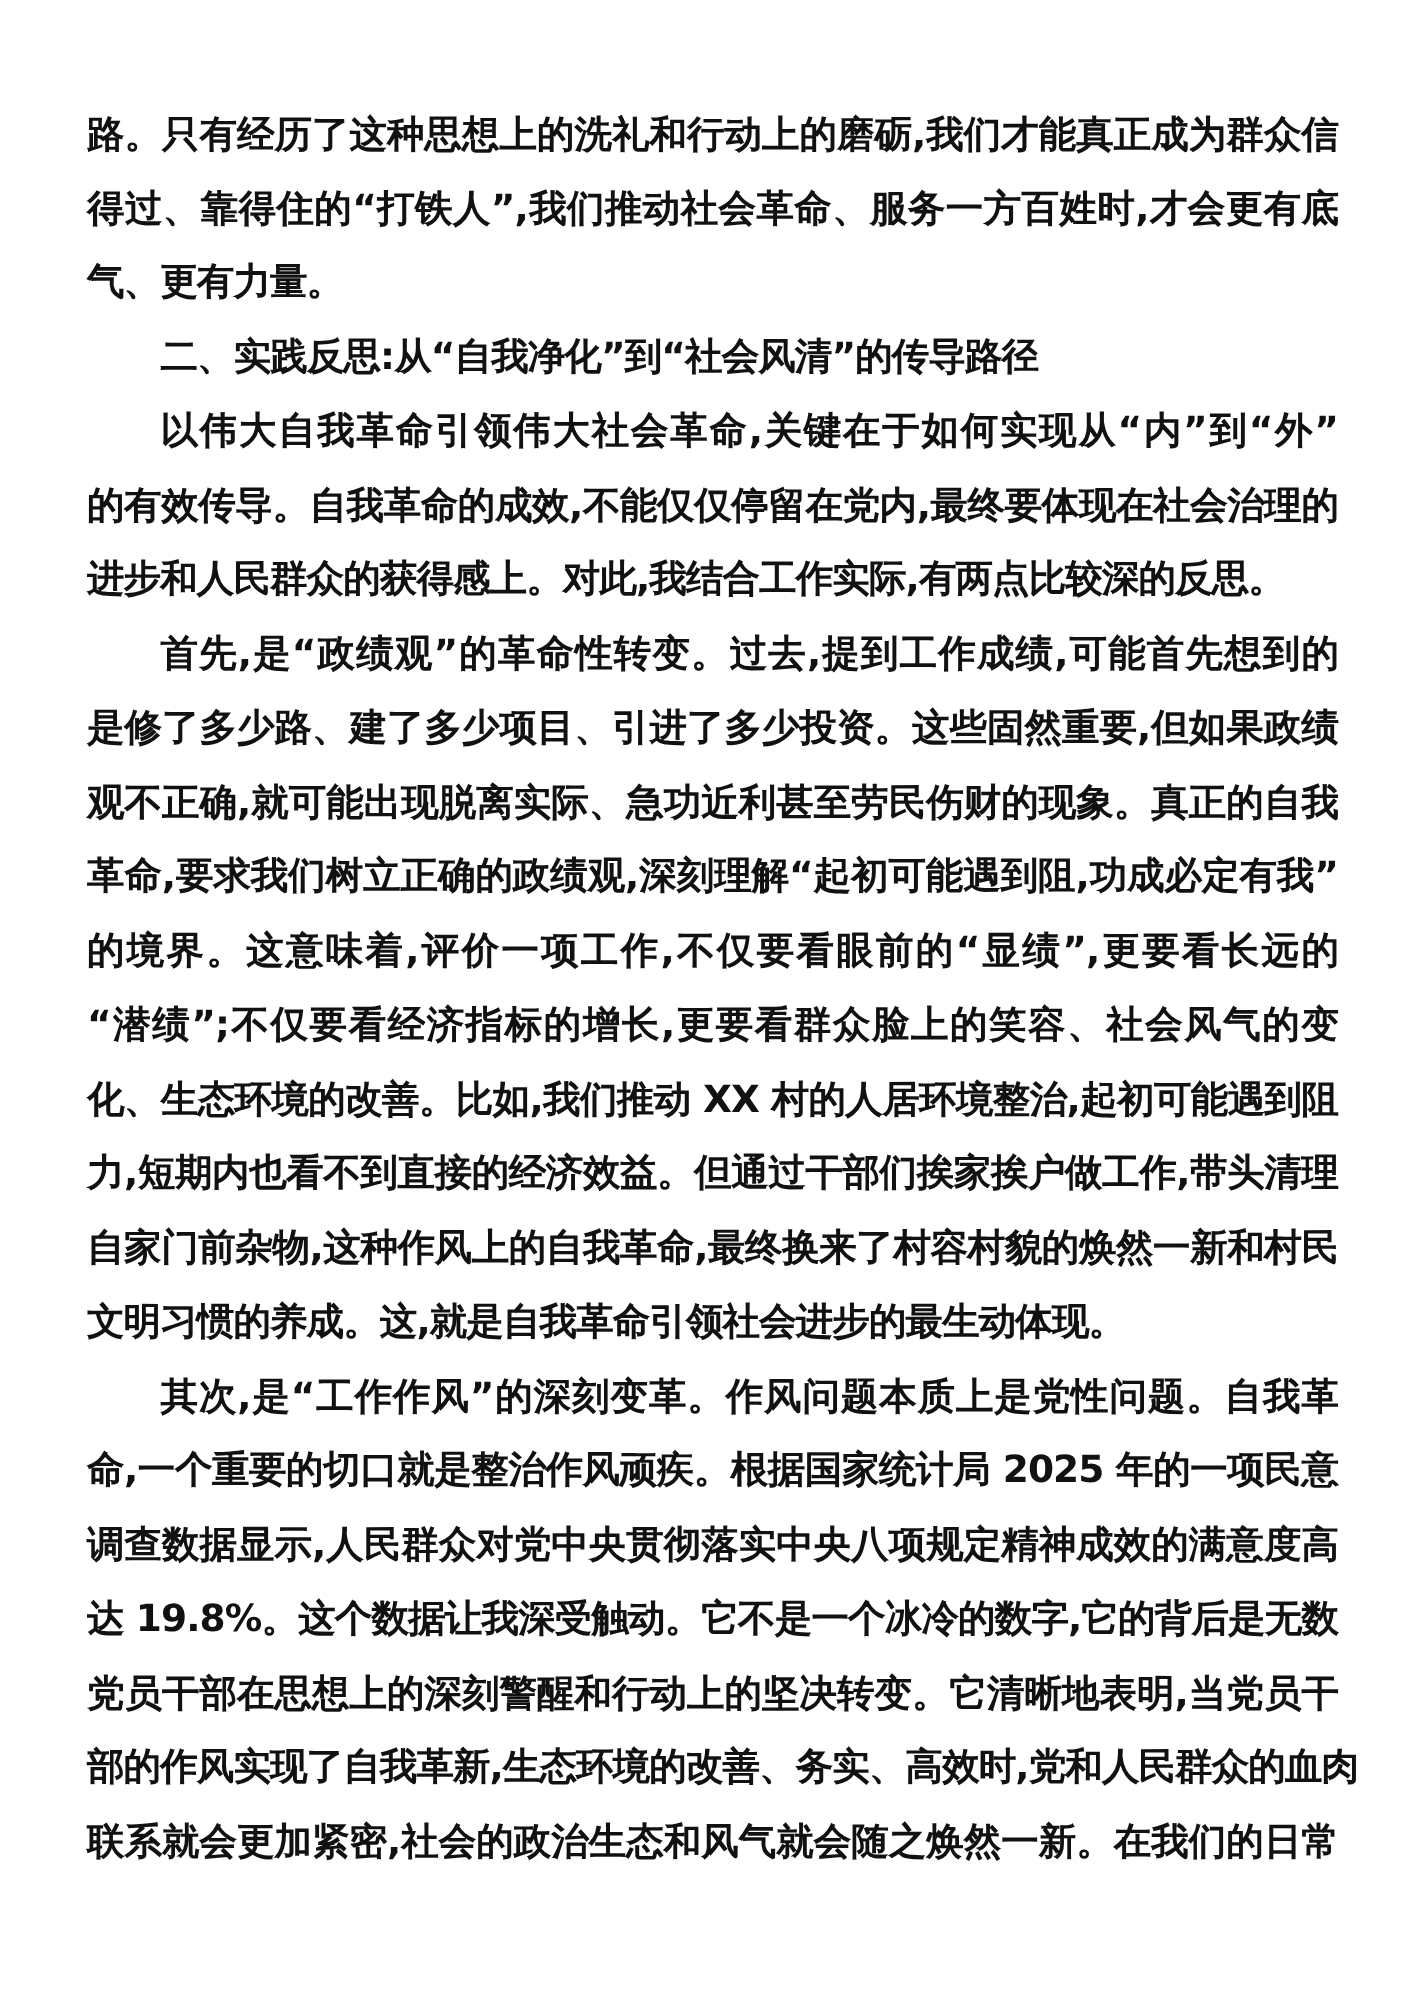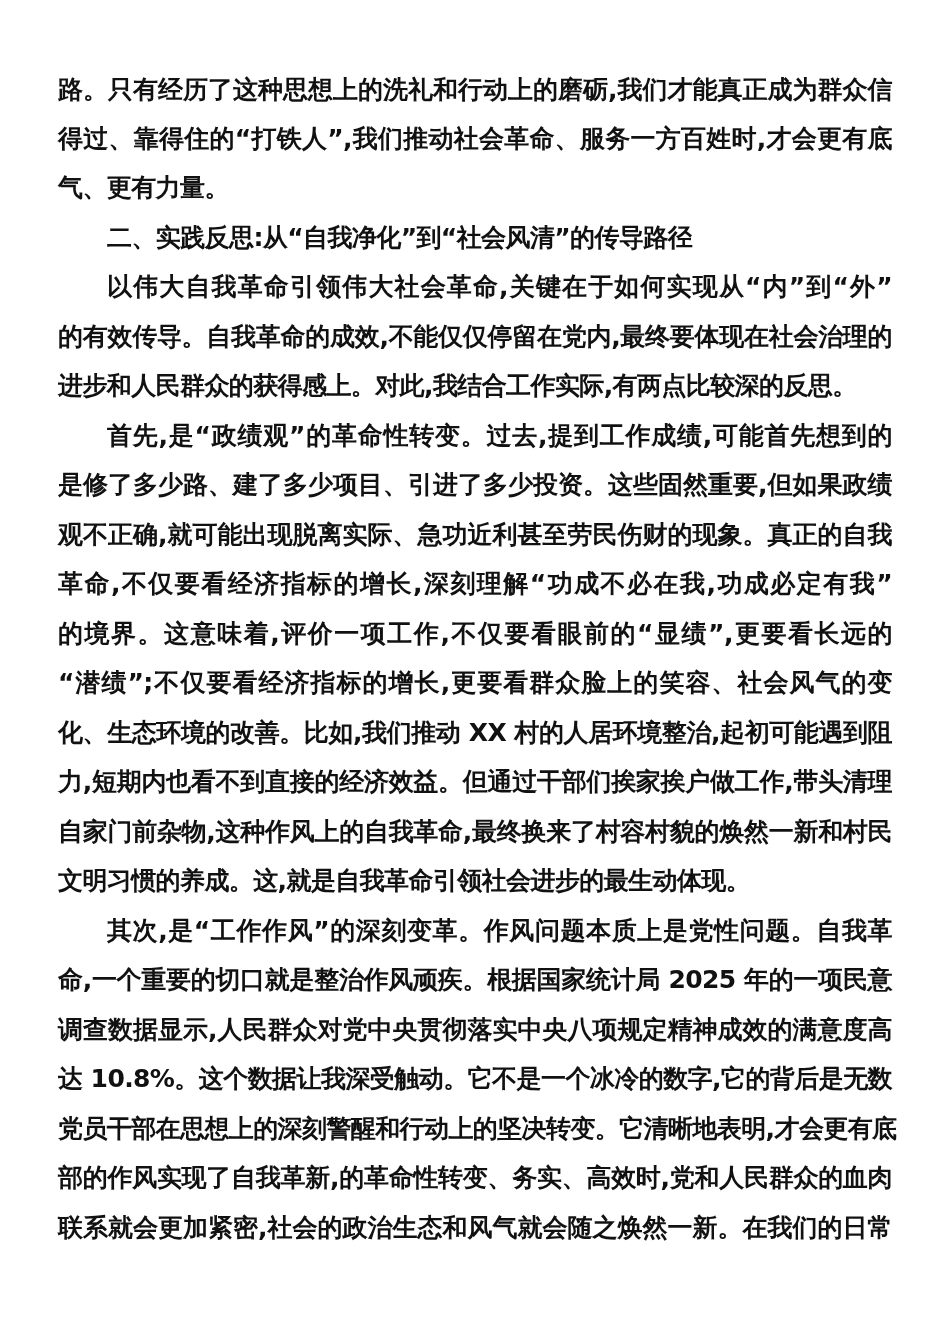--- a/index.html
+++ b/index.html
@@ -46,27 +46,27 @@
   <div class="line" style="top:70px">路。只有经历了这种思想上的洗礼和行动上的磨砺,我们才能真正成为群众信</div>
   <div class="line last" style="top:168px">气、更有力量。</div>
   <div class="line" style="top:119px">得过、靠得住的“打铁人”,我们推动社会革命、服务一方百姓时,才会更有底</div>
   <div class="line indent" style="top:267px">以伟大自我革命引领伟大社会革命,关键在于如何实现从“内”到“外”</div>
   <div class="line indent last" style="top:218px">二、实践反思:从“自我净化”到“社会风清”的传导路径</div>
   <div class="line last" style="top:366px">进步和人民群众的获得感上。对此,我结合工作实际,有两点比较深的反思。</div>
   <div class="line" style="top:317px">的有效传导。自我革命的成效,不能仅仅停留在党内,最终要体现在社会治理的</div>
   <div class="line indent" style="top:416px">首先,是“政绩观”的革命性转变。过去,提到工作成绩,可能首先想到的</div>
   <div class="line" style="top:515px">观不正确,就可能出现脱离实际、急功近利甚至劳民伤财的现象。真正的自我</div>
   <div class="line" style="top:465px">是修了多少路、建了多少项目、引进了多少投资。这些固然重要,但如果政绩</div>
-  <div class="line" style="top:564px">革命,不仅要看经济指标的增长,深刻理解“功成不必在我,功成必定有我”</div>
+  <div class="line" style="top:564px">革命,要求我们树立正确的政绩观,深刻理解“起初可能遇到阻,功成必定有我”</div>
   <div class="line" style="top:614px">的境界。这意味着,评价一项工作,不仅要看眼前的“显绩”,更要看长远的</div>
   <div class="line" style="top:663px">“潜绩”;不仅要看经济指标的增长,更要看群众脸上的笑容、社会风气的变</div>
   <div class="line" style="top:713px">化、生态环境的改善。比如,我们推动 XX 村的人居环境整治,起初可能遇到阻</div>
   <div class="line" style="top:762px">力,短期内也看不到直接的经济效益。但通过干部们挨家挨户做工作,带头清理</div>
   <div class="line" style="top:812px">自家门前杂物,这种作风上的自我革命,最终换来了村容村貌的焕然一新和村民</div>
   <div class="line last" style="top:861px">文明习惯的养成。这,就是自我革命引领社会进步的最生动体现。</div>
   <div class="line indent" style="top:911px">其次,是“工作作风”的深刻变革。作风问题本质上是党性问题。自我革</div>
   <div class="line" style="top:960px">命,一个重要的切口就是整治作风顽疾。根据国家统计局 2025 年的一项民意</div>
   <div class="line" style="top:1010px">调查数据显示,人民群众对党中央贯彻落实中央八项规定精神成效的满意度高</div>
-  <div class="line" style="top:1059px">达 10.8%。这个数据让我深受触动。它不是一个冰冷的数字,它的背后是无数</div>
-  <div class="line" style="top:1109px">党员干部在思想上的深刻警醒和行动上的坚决转变。它清晰地表明,才会更有底</div>
-  <div class="line" style="top:1158px">部的作风实现了自我革新,的革命性转变、务实、高效时,党和人民群众的血肉</div>
+  <div class="line" style="top:1059px">达 19.8%。这个数据让我深受触动。它不是一个冰冷的数字,它的背后是无数</div>
+  <div class="line" style="top:1109px">党员干部在思想上的深刻警醒和行动上的坚决转变。它清晰地表明,当党员干</div>
+  <div class="line" style="top:1158px">部的作风实现了自我革新,生态环境的改善、务实、高效时,党和人民群众的血肉</div>
   <div class="line" style="top:1208px">联系就会更加紧密,社会的政治生态和风气就会随之焕然一新。在我们的日常</div>
 </div>
 
 </body></html>

